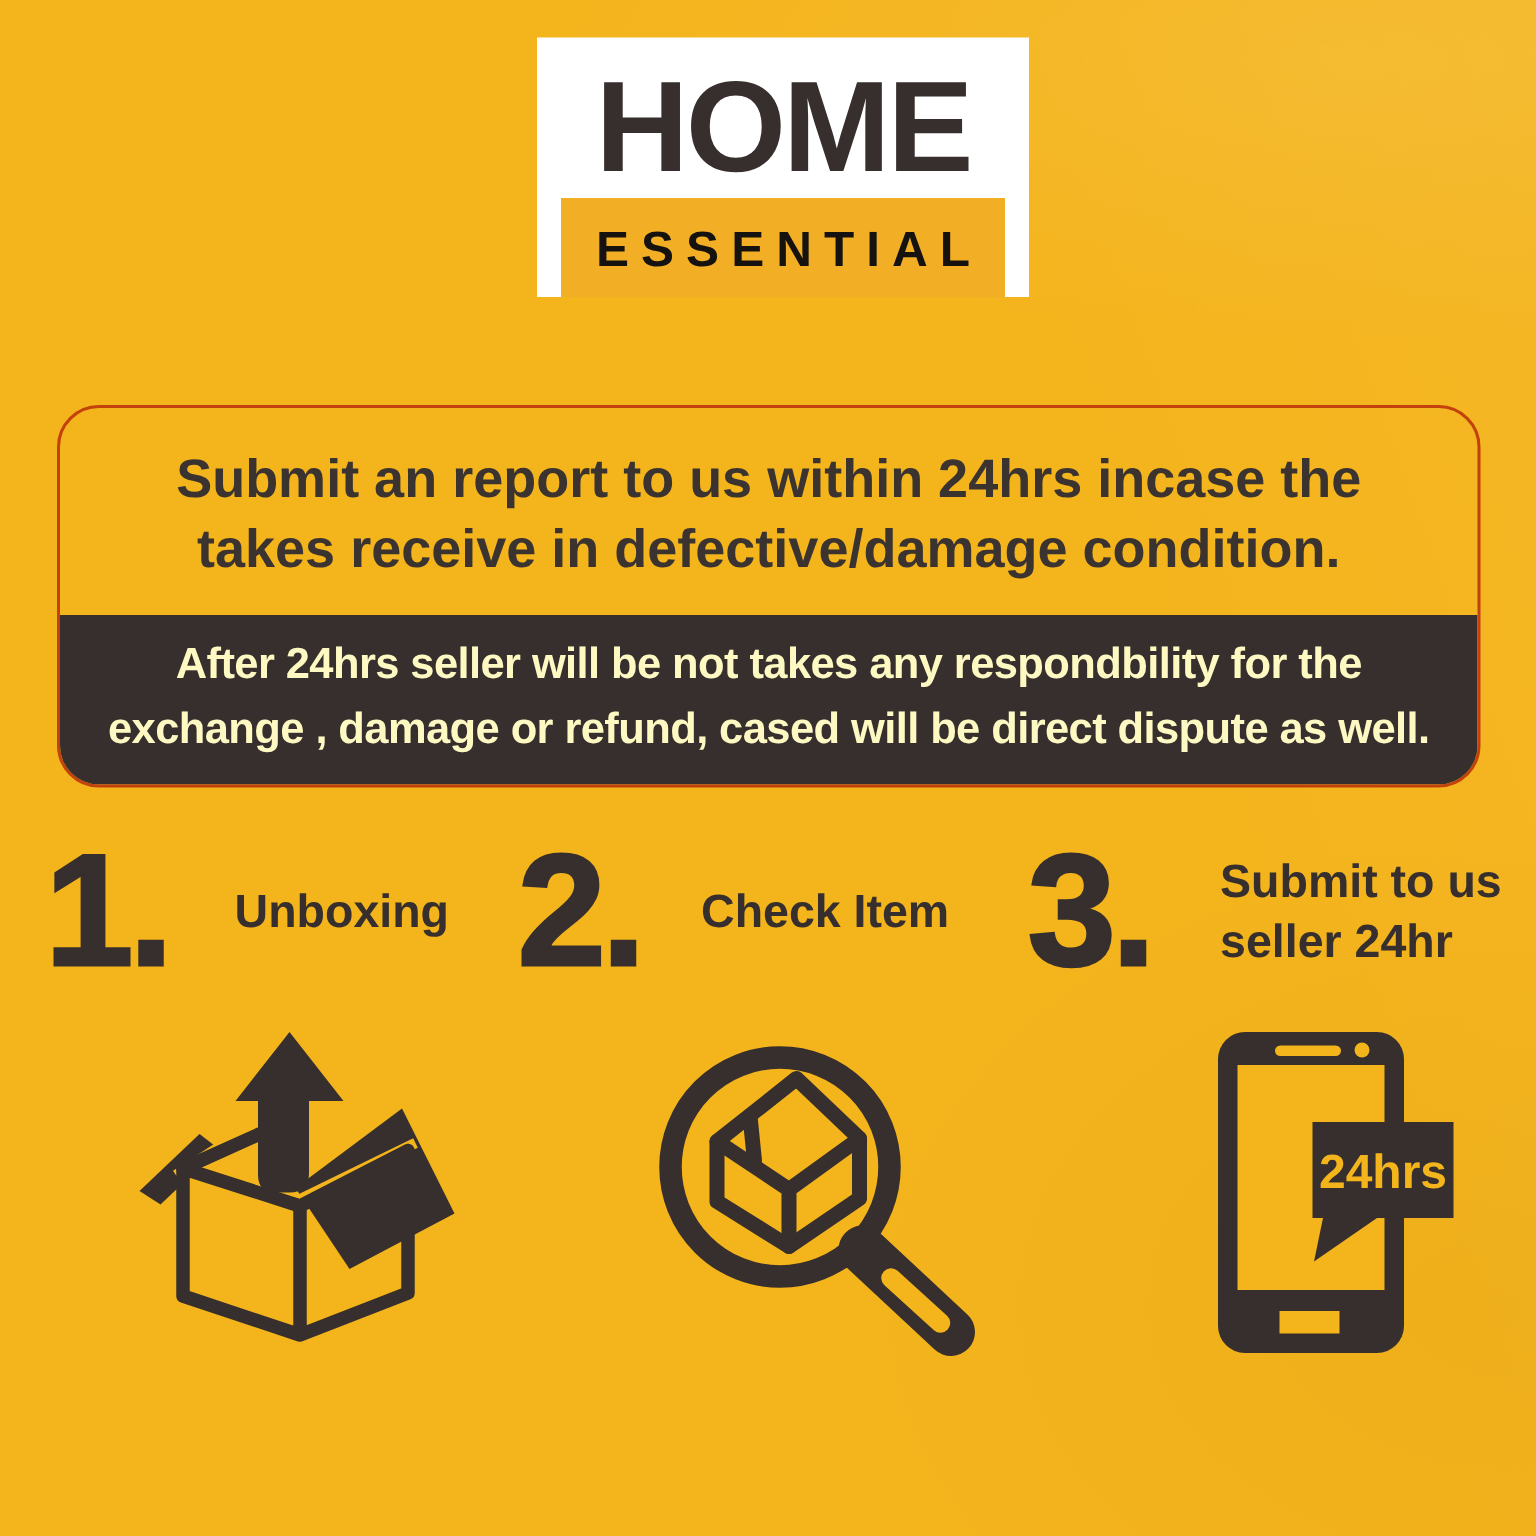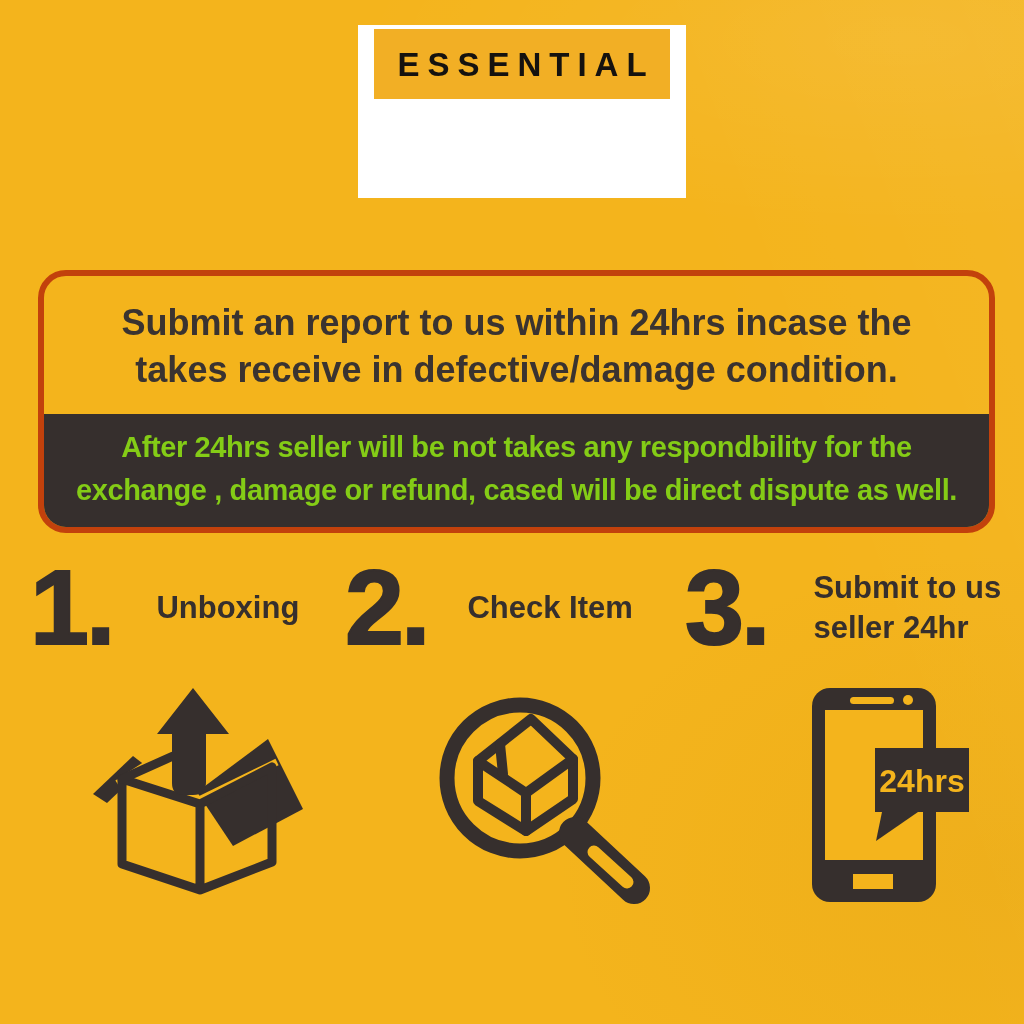--- a/index.html
+++ b/index.html
@@ -29,29 +29,29 @@
     margin-top:4px;width:296px;height:70px;background:#F2AF25;
     display:flex;align-items:center;justify-content:center;
   }
   .logo-bar span{
     font-size:33px;font-weight:bold;color:#15120F;
     letter-spacing:8px;padding-left:8px;line-height:1;
   }
   
   .notice{
     position:absolute;left:38px;top:270px;width:945px;
-    border:6px solid #c2410c;border-radius:28px;overflow:hidden;
+    border:2px solid #c2410c;border-radius:28px;overflow:hidden;
     background:transparent;
   }
   .notice-top{
     padding:24px 14px 20px;text-align:center;
     font-size:36px;font-weight:bold;line-height:1.3;color:#3A3330;
   }
   .notice-bottom{
-    background:#362F2D;color:#84cc16;text-align:center;
+    background:#362F2D;color:#fef9c3;text-align:center;
     font-size:29px;font-weight:bold;line-height:1.5;
     letter-spacing:-0.4px;padding:12px 6px 14px;
   }
   
   .step{
     position:absolute;top:560px;height:95px;
     display:flex;align-items:center;gap:40px;
   }
   #step1{left:30px;gap:44px;}
   #step2{left:345px;}
@@ -69,20 +69,21 @@
   #icon-unbox{left:85px;top:682px;}
   #icon-magnify{left:428px;top:686px;}
   #icon-phone{left:772px;top:672px;}
 </style>
 </head>
 <body>
 
 <div class="texture"></div>
 
 <div class="logo">
+  <div class="logo-title">HOME</div>
   <div class="logo-bar">
     <span>ESSENTIAL</span>
   </div>
 </div>
 
 <div class="notice">
   <div class="notice-top">
     <div>Submit an report to us within 24hrs incase the</div>
     <div>takes receive in defective/damage condition.</div>
   </div>

